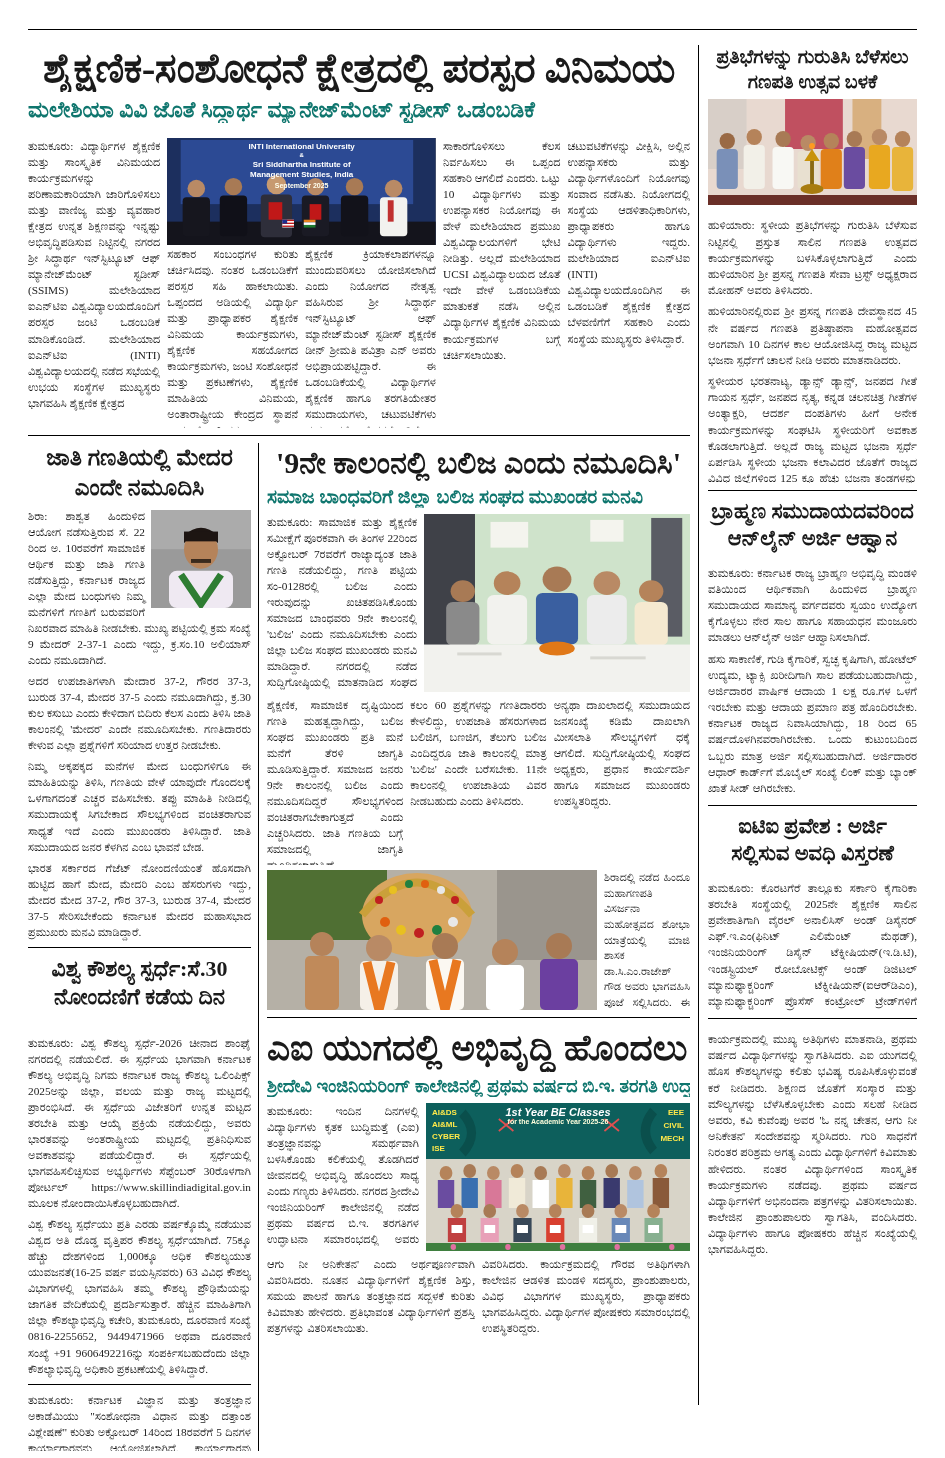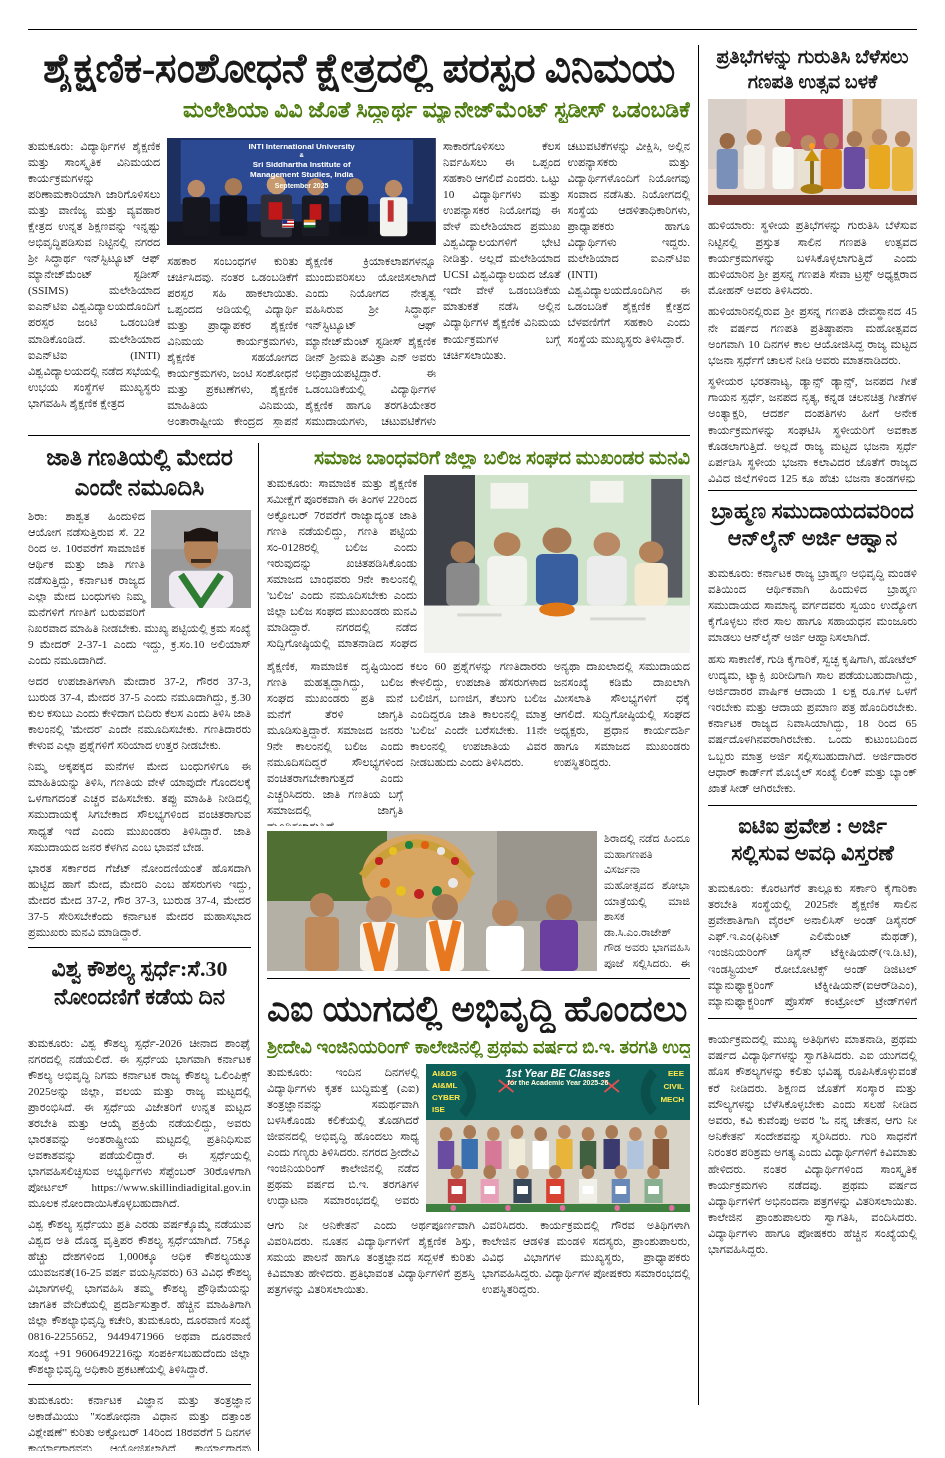--- a/index.html
+++ b/index.html
@@ -17,32 +17,32 @@
   .dateline { font-size:19px; font-weight:bold; font-family:"Liberation Sans",sans-serif; }
   .pageno { display:flex; align-items:flex-end; gap:3px; }
   .pageno .w { font-size:12px; font-weight:bold; padding-bottom:3px; }
   .pageno .n { font-size:27px; font-weight:bold; line-height:0.9; }
   
   .content { display:flex; margin-top:3px; border-top:1px solid #000; padding-top:15px; height:1376px; }
   .left-zone { width:670px; padding-right:8px; }
   .right-zone { flex:1; border-left:1.5px solid #000; padding-left:9px; overflow:hidden; }
   
   .h-main { font-size:41px; font-weight:bold; text-align:center; white-space:nowrap; overflow:hidden; line-height:1.15; letter-spacing:-0.5px; }
-  .h-red { color:#4d7c0f; font-weight:bold; text-align:right; }
+  .h-red { color:#0f766e; font-weight:bold; text-align:left; }
   .h-main-sub { font-size:22px; margin:5px 0 7px; white-space:nowrap; overflow:hidden; }
   .h-sec { font-weight:bold; text-align:center; line-height:1.3; }
   
   .bt { font-size:11.3px; line-height:1.42; text-align:justify; }
   .bt p { margin-bottom:5px; text-indent:0; }
   .hrule { border-top:1.5px solid #000; margin:7px 0; }
   
   .main-body { display:flex; gap:7px; height:290px; overflow:hidden; margin-top:15px; }
   .mcol { overflow:hidden; }
   .mc1 { width:134px; } .mc4 { width:119px; } .mc5 { width:124px; }
-  .mid { width:272px; display:flex; flex-direction:column; gap:8px; }
+  .mid { width:272px; display:flex; flex-direction:column; gap:1px; }
   .mid-cols { display:flex; gap:7px; flex:1; overflow:hidden; }
   .mid-cols > div { flex:1; overflow:hidden; }
   
   .photo { position:relative; overflow:hidden; background:#888; }
   .photo svg { display:block; width:100%; height:100%; }
   .ph-main { height:107px; }
   .overlay { position:absolute; text-align:center; font-family:"Liberation Sans",sans-serif; }
   .inti-banner { top:4px; left:10%; width:80%; color:#fff; font-weight:bold; font-size:8px; line-height:1.25; }
   .inti-banner .amp { font-size:6px; }
   .inti-banner .dt { color:#ffe; font-size:7px; margin-top:2px; }
@@ -201,20 +201,21 @@
             </div>
             <div class="hrule"></div>
             <div class="bt">
               <p>ತುಮಕೂರು: ಕರ್ನಾಟಕ ವಿಜ್ಞಾನ ಮತ್ತು ತಂತ್ರಜ್ಞಾನ ಅಕಾಡೆಮಿಯು "ಸಂಶೋಧನಾ ವಿಧಾನ ಮತ್ತು ದತ್ತಾಂಶ ವಿಶ್ಲೇಷಣೆ" ಕುರಿತು ಅಕ್ಟೋಬರ್ 14ರಿಂದ 18ರವರೆಗೆ 5 ದಿನಗಳ ಕಾರ್ಯಾಗಾರವನ್ನು ಆಯೋಜಿಸಲಾಗಿದೆ. ಕಾರ್ಯಾಗಾರವು ಅಕಾಡೆಮಿಯ ಕಚೇರಿಯಲ್ಲಿ ನಡೆಯಲಿದ್ದು, ಸ್ನಾತಕೋತ್ತರ ವಿಜ್ಞಾನ, ಸಂಶೋಧನಾ, ಇಂಜಿನಿಯರಿಂಗ್ ವಿದ್ಯಾರ್ಥಿಗಳು ಹಾಗೂ ಉಪನ್ಯಾಸಕರು/ಪ್ರಾಧ್ಯಾಪಕರು ಕಾರ್ಯಾಗಾರದಲ್ಲಿ ಭಾಗವಹಿಸಬಹುದಾಗಿದೆ. ಆಸಕ್ತರು ಅಕ್ಟೋಬರ್ 13ರೊಳಗಾಗಿ Google Form: https://forms.gle/UNrBg9wiBzgQBMVD6 ಮೂಲಕ ನೋಂದಾಯಿಸಿಕೊಳ್ಳಬಹುದಾಗಿದೆ. ಹೆಚ್ಚಿನ ಮಾಹಿತಿಗಾಗಿ ಕಾರ್ಯಾಗಾರದ ಸಂಯೋಜಕ ಶ್ರೀನಿವಾಸು ವಿ.ಕೆ.(ಮೊ.ಸಂ.9620767 819) ಅವರನ್ನು ಸಂಪರ್ಕಿಸಬಹುದಾಗಿದೆ</p>
             </div>
           </article>
         </div>
 
         <div class="subcol-center">
           <article>
+            <h1 class="h-sec h-balija">'9ನೇ ಕಾಲಂನಲ್ಲಿ ಬಲಿಜ ಎಂದು ನಮೂದಿಸಿ'</h1>
             <h2 class="h-red h-balija-sub">ಸಮಾಜ ಬಾಂಧವರಿಗೆ ಜಿಲ್ಲಾ ಬಲಿಜ ಸಂಘದ ಮುಖಂಡರ ಮನವಿ</h2>
             <div class="bal-row1">
               <div class="bal-txt1 bt">
                   <p>ತುಮಕೂರು: ಸಾಮಾಜಿಕ ಮತ್ತು ಶೈಕ್ಷಣಿಕ ಸಮೀಕ್ಷೆಗೆ ಪೂರಕವಾಗಿ ಈ ತಿಂಗಳ 22ರಿಂದ ಅಕ್ಟೋಬರ್ 7ರವರೆಗೆ ರಾಜ್ಯಾದ್ಯಂತ ಜಾತಿ ಗಣತಿ ನಡೆಯಲಿದ್ದು, ಗಣತಿ ಪಟ್ಟಿಯ ಸಂ-0128ರಲ್ಲಿ ಬಲಿಜ ಎಂದು ಇರುವುದನ್ನು ಖಚಿತಪಡಿಸಿಕೊಂಡು ಸಮಾಜದ ಬಾಂಧವರು 9ನೇ ಕಾಲಂನಲ್ಲಿ 'ಬಲಿಜ' ಎಂದು ನಮೂದಿಸಬೇಕು ಎಂದು ಜಿಲ್ಲಾ ಬಲಿಜ ಸಂಘದ ಮುಖಂಡರು ಮನವಿ ಮಾಡಿದ್ದಾರೆ. ನಗರದಲ್ಲಿ ನಡೆದ ಸುದ್ದಿಗೋಷ್ಠಿಯಲ್ಲಿ ಮಾತನಾಡಿದ ಸಂಘದ ಪದಾಧಿಕಾರಿಗಳು, ಸಮೀಕ್ಷೆಯ ವೇಳೆ ಗಣತಿದಾರರಿಗೆ ನಿಖರ ಮಾಹಿತಿ ನೀಡಬೇಕು ಎಂದರು.</p>
                 </div>
               <div class="photo ph-meeting">
                 <svg viewBox="0 0 240 180" preserveAspectRatio="none">
                   <rect width="240" height="180" fill="#cfe3cb"></rect>
                   <rect x="0" y="0" width="46" height="140" fill="#3f4148"></rect>
                   <rect x="60" y="8" width="34" height="26" fill="#f4f4ee"></rect>

